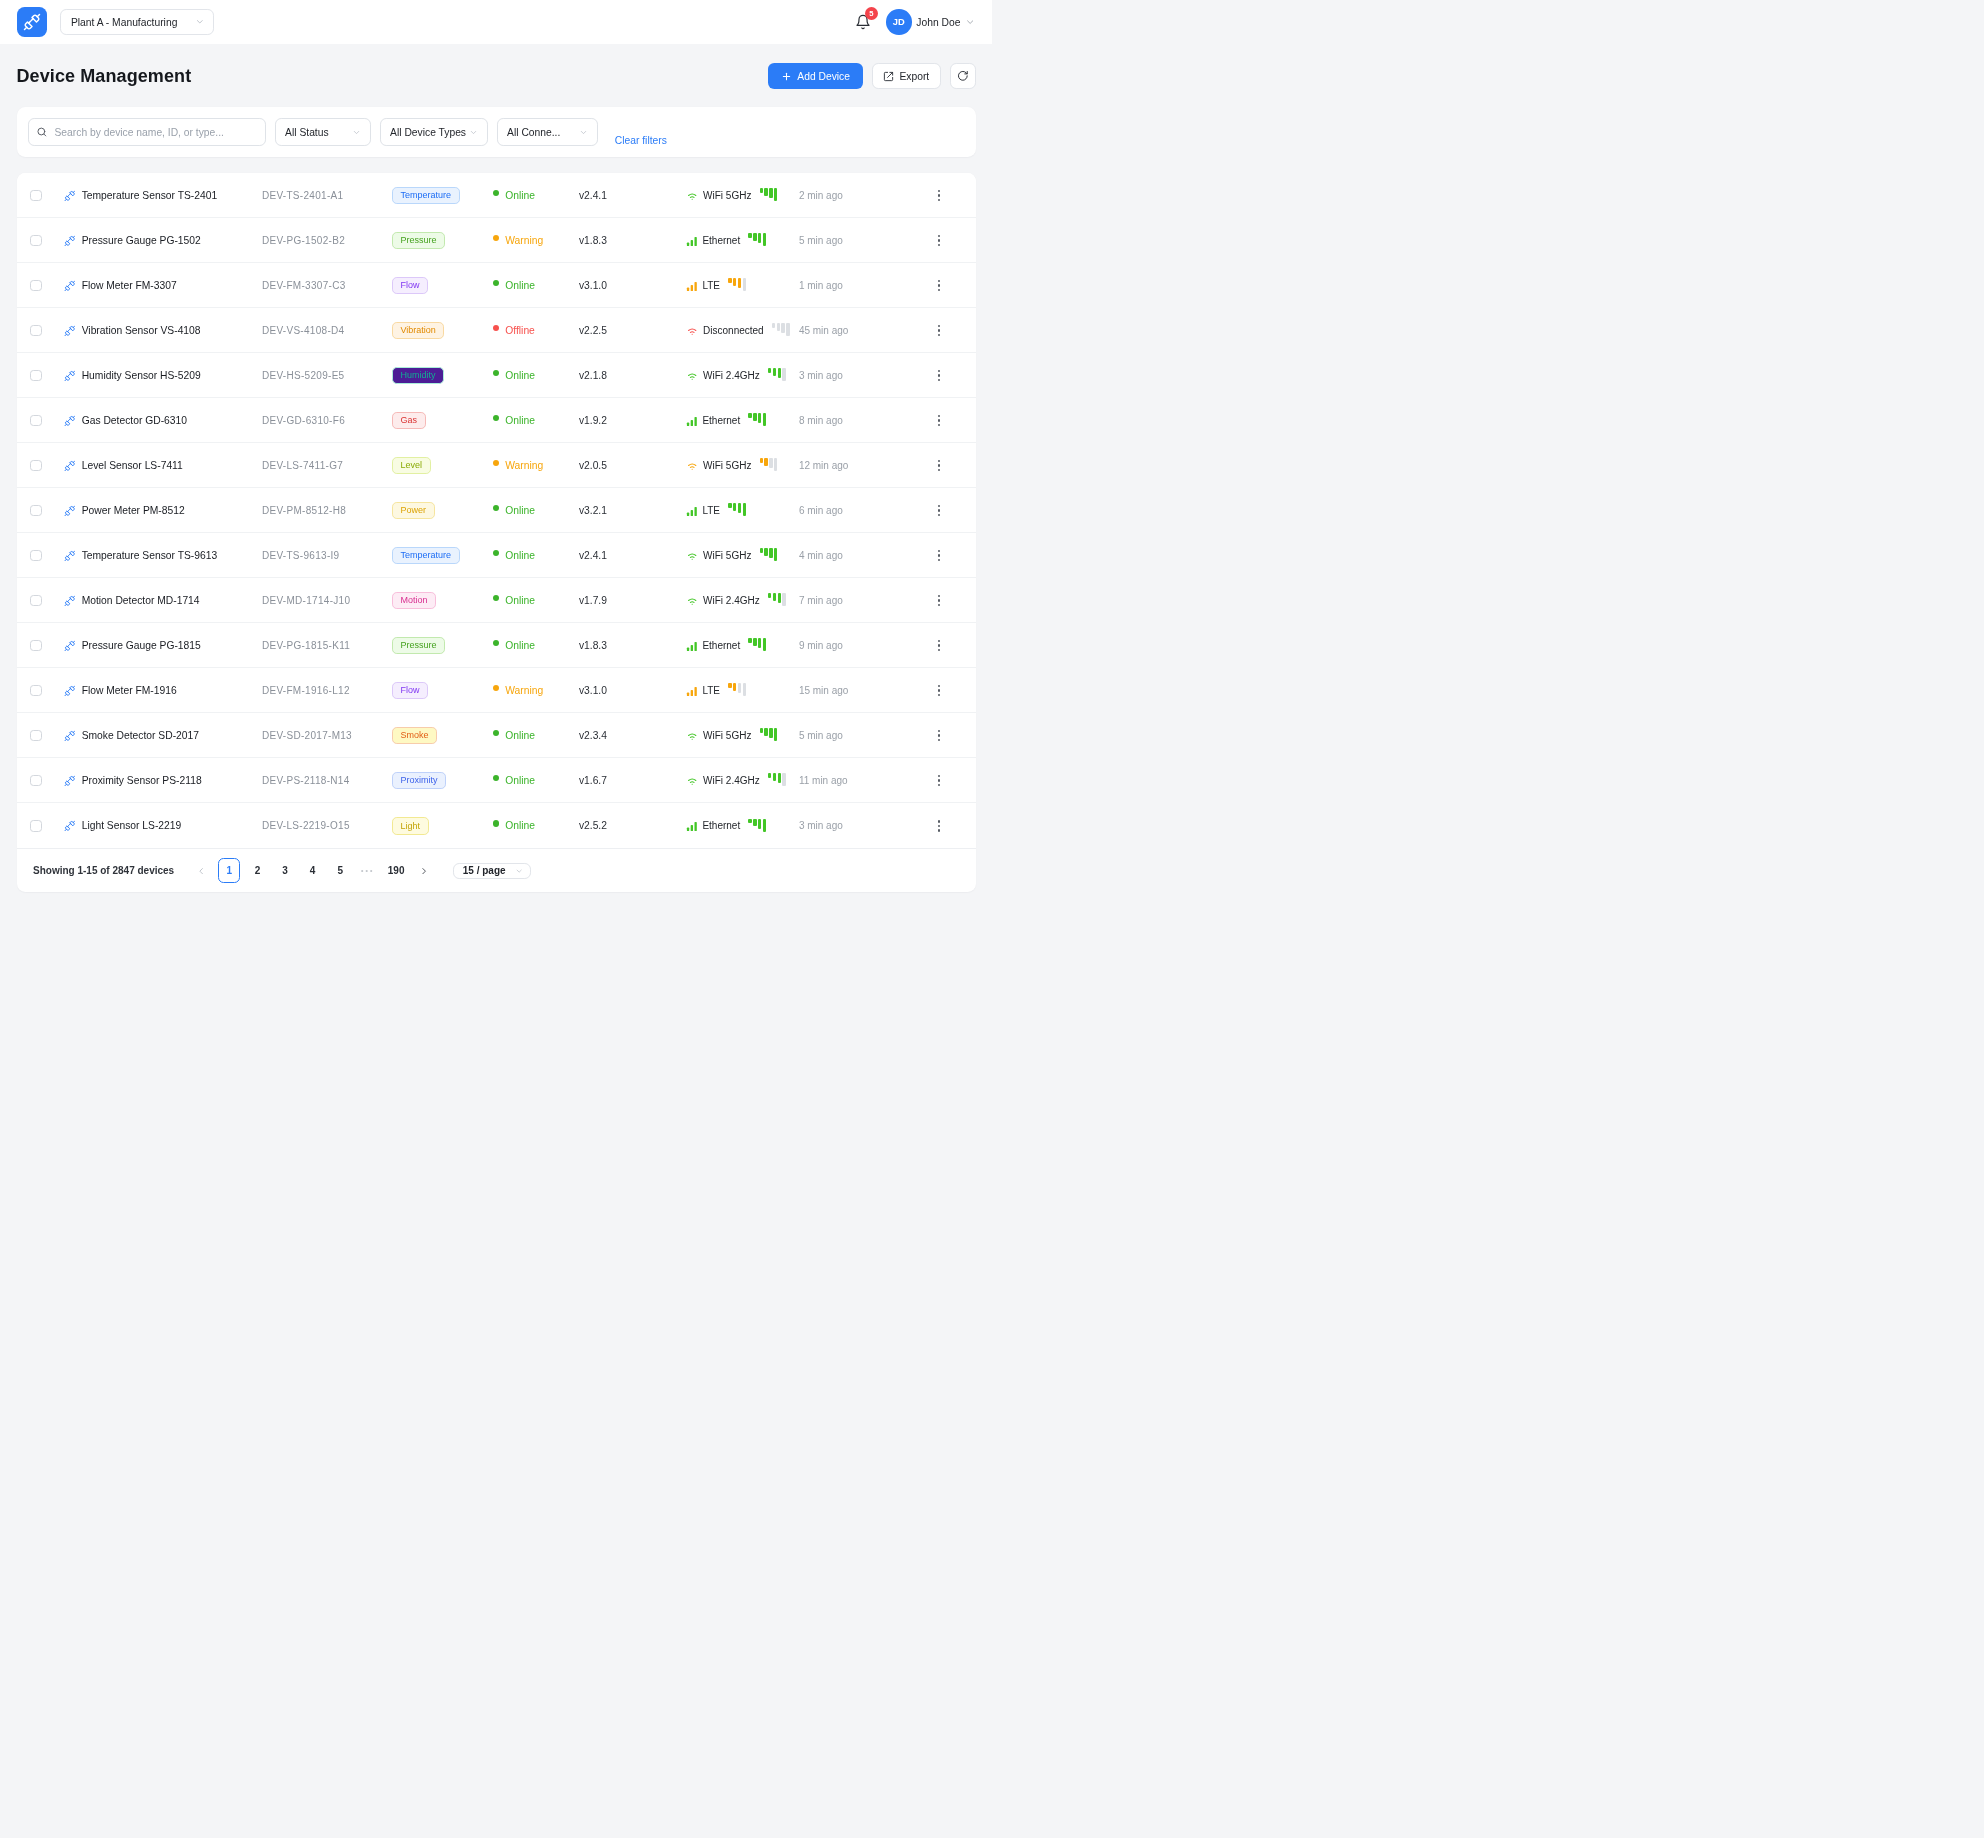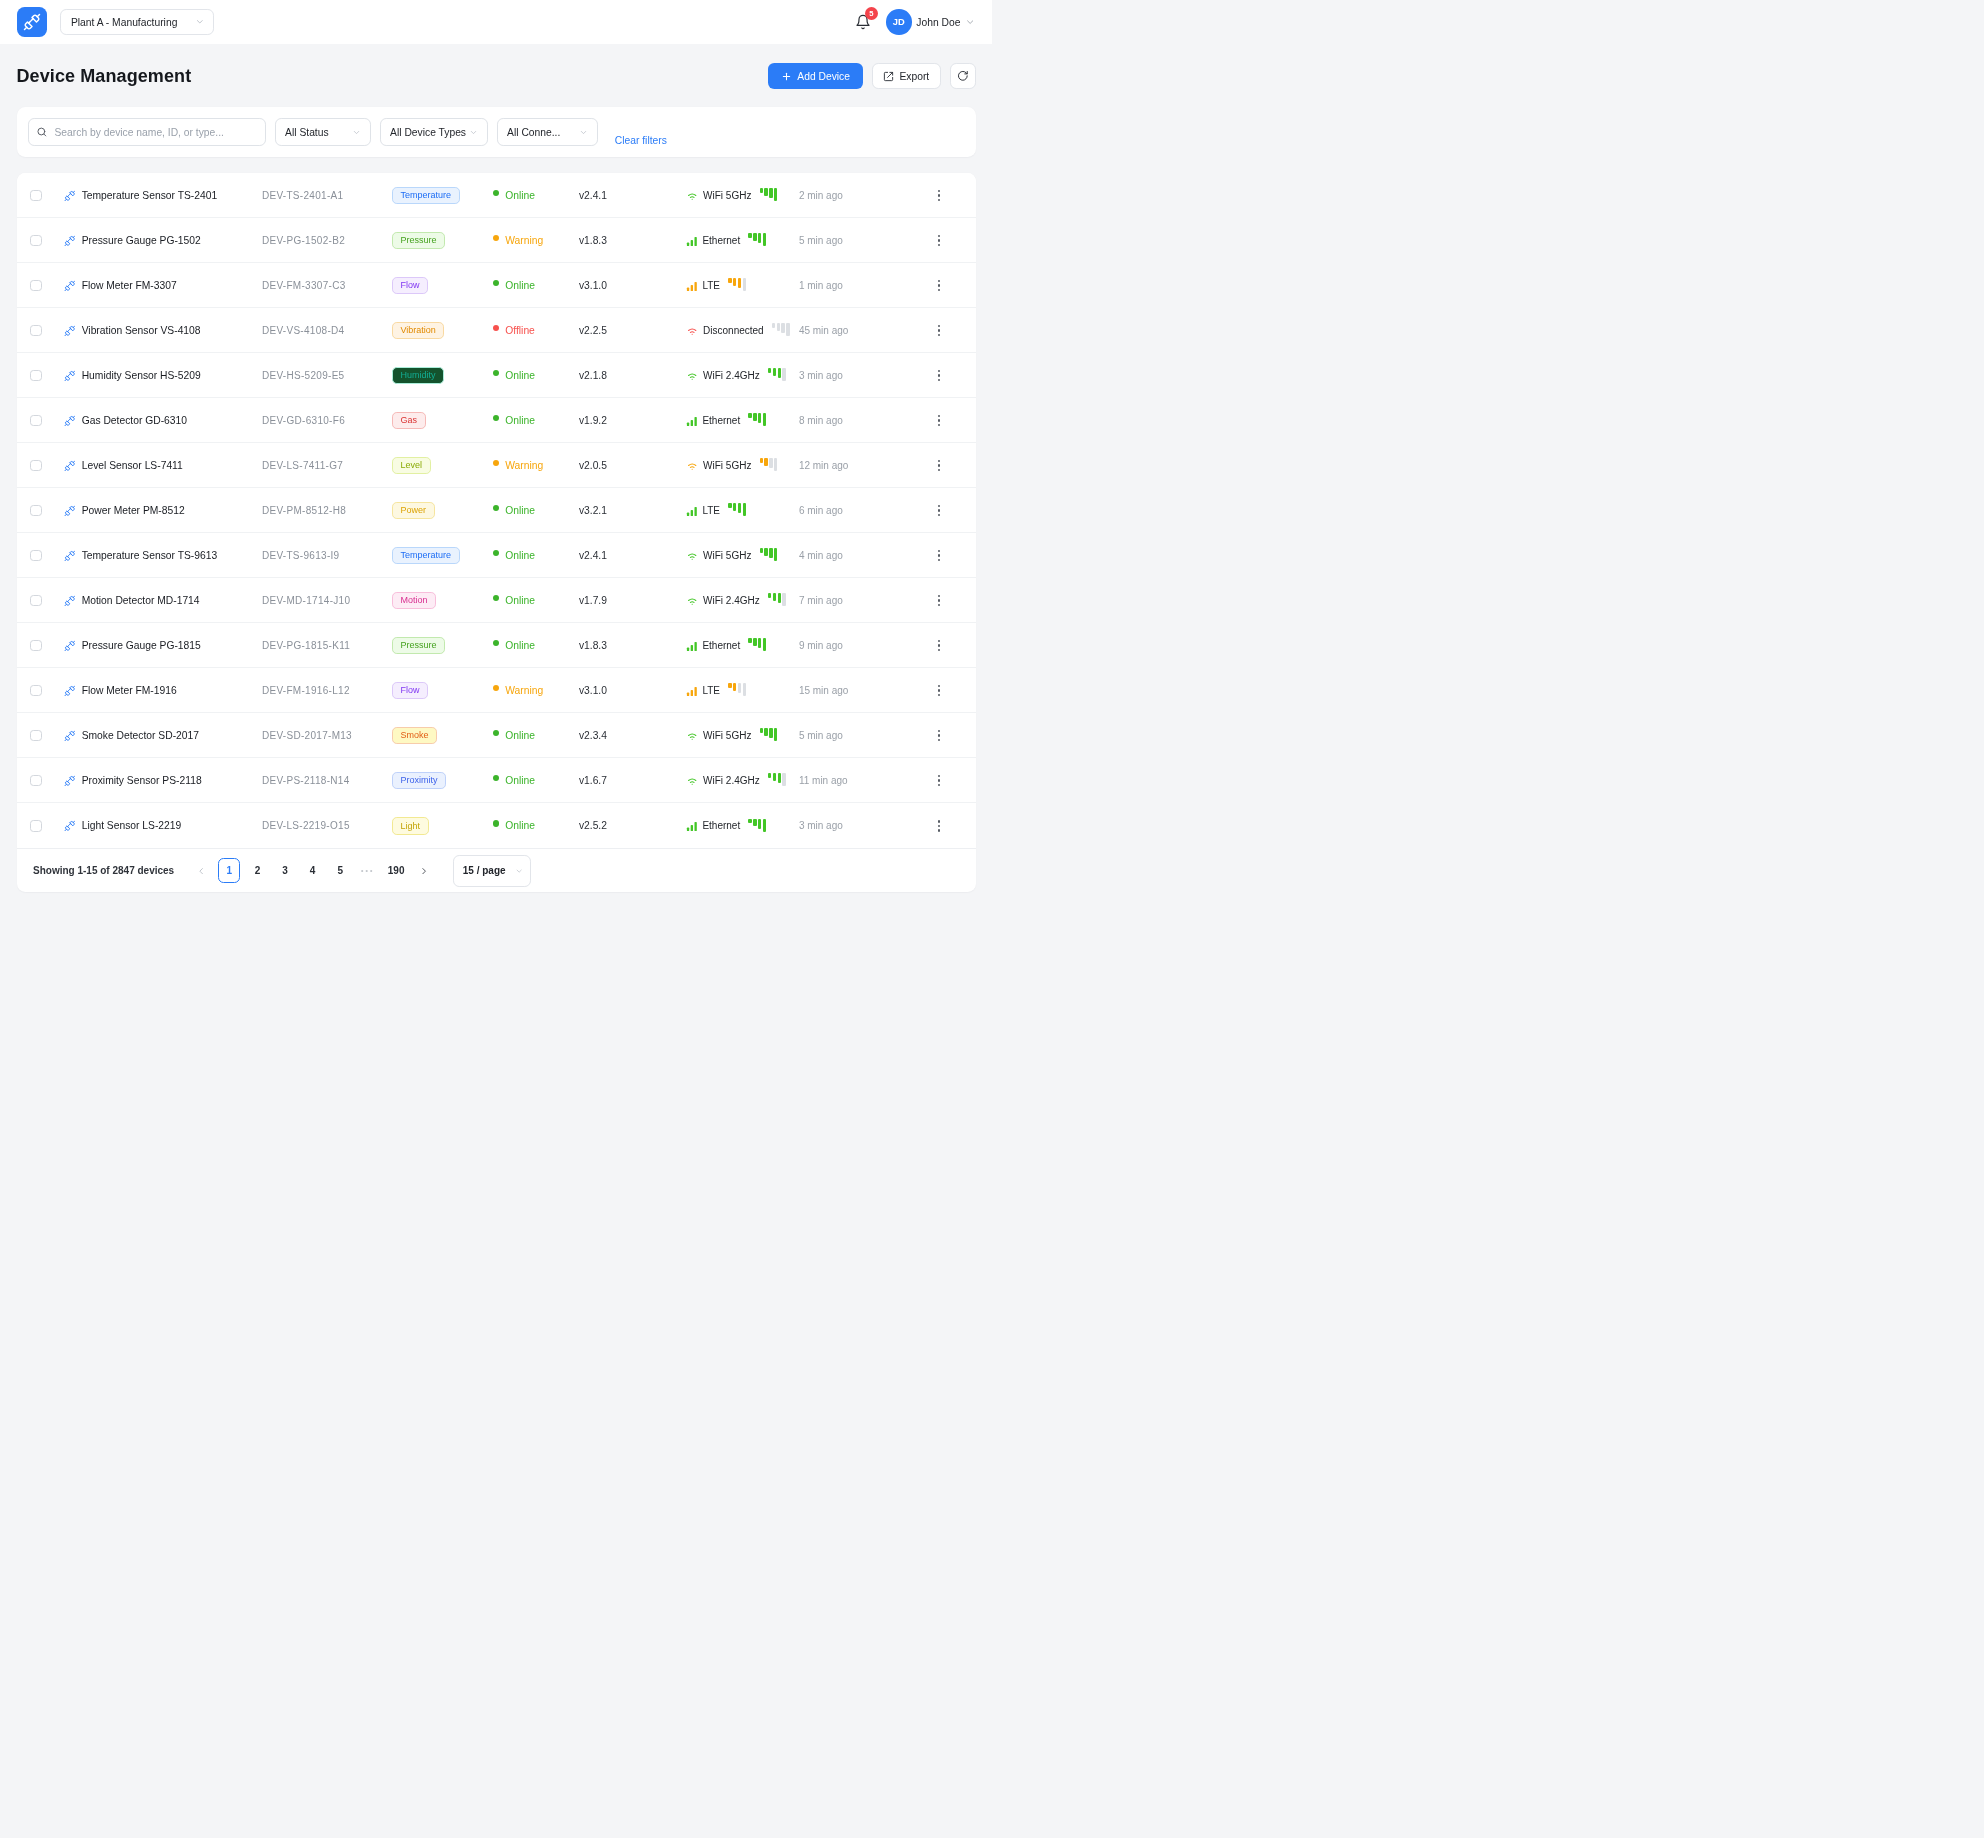--- a/index.html
+++ b/index.html
@@ -73,21 +73,21 @@
   .kebab { width:19.3px; height:19.3px; border-radius:4.1px; display:flex; flex-direction:column; align-items:center; justify-content:center; gap:2.1px; cursor:pointer; }
   .kebab i { width:2.4px; height:2.4px; border-radius:50%; background:#565b63; }
 
   
   .pagination { border-top:0.7px solid #edeff2; height:44px; display:flex; align-items:center; padding:0 16.5px; gap:6.9px;font-weight:bold; }
   .page-summary { font-size:10px; color:#30343b; margin-right:9.6px; }
   .pg-item { min-width:20.7px; height:25px; display:flex; align-items:center; justify-content:center; font-size:10px; color:#2a2e35; cursor:pointer; border-radius:5.5px; padding:0 2.8px; }
   .pg-item.active { border:1px solid #2b7cf7; color:#2b7cf7; width:22px; }
   .pg-item.dots { color:#c3c7cc; font-size:6.9px; letter-spacing:2.1px; cursor:default; }
   .pg-chev { color:#9aa0a8; font-size:11.7px; }
-  .page-size { margin-left:11px; height:32px; border:0.7px solid #e2e5ea; border-radius:6.2px; display:flex; align-items:center; gap:9.6px; padding:0 6.9px 0 9px; font-size:10px; color:#23262c; cursor:pointer; }
+  .page-size { margin-left:11px; height:16px; border:0.7px solid #e2e5ea; border-radius:6.2px; display:flex; align-items:center; gap:9.6px; padding:0 6.9px 0 9px; font-size:10px; color:#23262c; cursor:pointer; }
   svg { display:block; }
 </style>
 </head>
 <body>
 
 <div class="header">
   <div class="logo">
     <span>
       <svg width="18" height="18" viewBox="0 0 24 24" fill="none" stroke="#ffffff" stroke-width="2" stroke-linecap="round" stroke-linejoin="round">
           <path d="m19 5 3-3"></path>
@@ -453,21 +453,21 @@
                 <path d="M13.5 7.5 11 10"></path>
                 <path d="m12 6 6 6 2.3-2.3a2.4 2.4 0 0 0 0-3.4l-2.6-2.6a2.4 2.4 0 0 0-3.4 0Z"></path>
               </svg>
             </span>
             <span class="dev-name">Humidity Sensor HS-5209</span>
           </div>
           <div class="cell">
             <span class="dev-id">DEV-HS-5209-E5</span>
           </div>
           <div class="cell">
-            <span class="badge" style="background: #14532d; border-color: rgb(170, 238, 218); color: rgb(18, 173, 147);">Humidity</span>
+            <span class="badge" style="background: #4c1d95; border-color: rgb(170, 238, 218); color: rgb(18, 173, 147);">Humidity</span>
           </div>
           <div class="cell">
             <span class="status">
               <span class="status-dot" style="background: rgb(60, 180, 43);"></span>
               <span style="color: rgb(60, 180, 43);">Online</span>
             </span>
           </div>
           <div class="cell">
             <span class="firmware">v2.1.8</span>
           </div>

